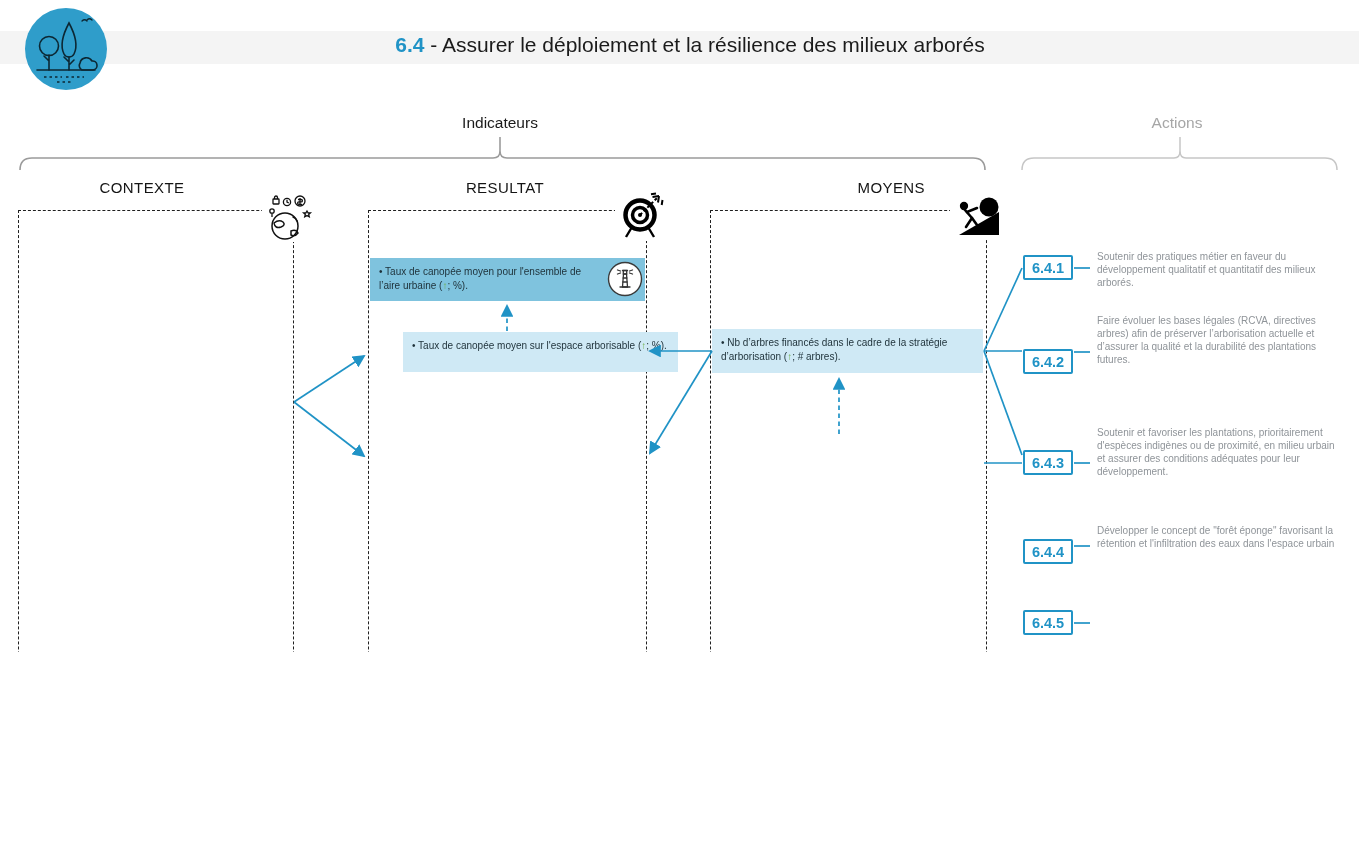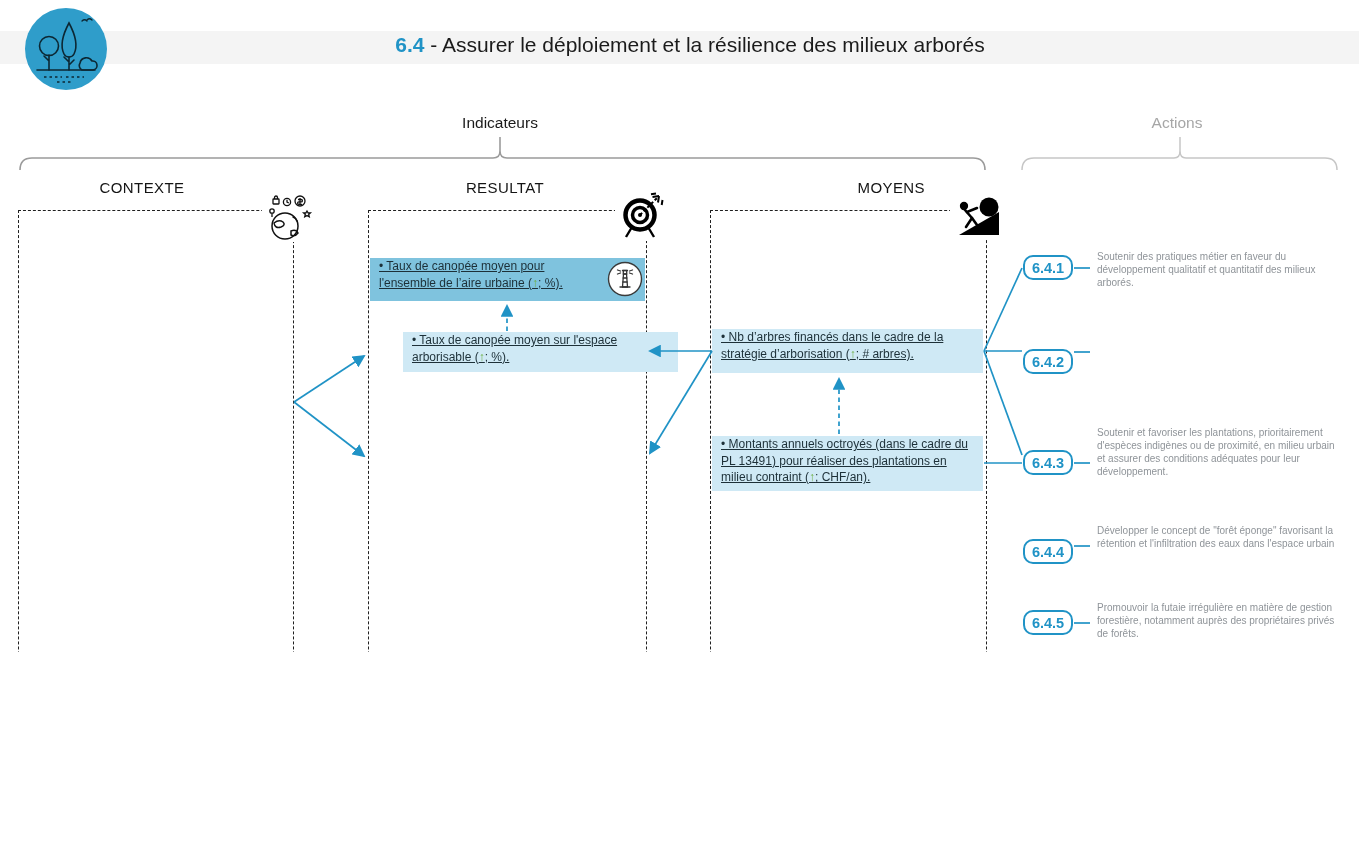--- a/index.html
+++ b/index.html
@@ -10,28 +10,28 @@
   .abs{position:absolute;}
   .title-band{left:0;top:31px;width:1359px;height:33px;background:#f4f4f4;}
   .page-title{left:100px;top:33px;width:1180px;text-align:center;font-size:21px;color:#1b1b1b;}
   .page-title .code{color:#2093c6;font-weight:700;}
   .group-label{font-size:15.5px;text-align:center;}
   .group-label.ind{left:400px;top:114px;width:200px;color:#1a1a1a;}
   .group-label.act{left:1077px;top:114px;width:200px;color:#a6a6a6;}
   .col-title{font-size:15px;color:#141414;text-align:center;letter-spacing:.4px;}
   .dash-box{border:1.6px dashed #1f1f1f;background:#fff;}
   .ind-box{
-    background:#cfe9f5;color:#1d3038;font-size:12px;line-height:1.38;
-    padding:0 9px;box-sizing:border-box;text-decoration:underline;
+    background:#cfe9f5;color:#1d3038;font-size:10px;line-height:1.38;
+    padding:7px 9px;box-sizing:border-box;
   }
   .ind-box.dark{background:#7fc3de;}
   .up{color:#6faf46;font-weight:700;}
   .down{color:#e52520;font-weight:700;}
   .badge{
-    width:50px;height:25px;background:#fff;border:2.2px solid #2093c6;border-radius:10px;
+    width:50px;height:25px;background:#fff;border:2.2px solid #2093c6;border-radius:2px;
     color:#2093c6;font-weight:700;font-size:14.5px;display:flex;align-items:center;justify-content:center;
     box-sizing:border-box;
   }
   .action-text{width:240px;color:#8f9499;font-size:10px;line-height:1.3;}
   .note-line{left:18px;top:827px;font-size:14.5px;color:#141414;}
   .note-line .lbl{text-decoration:underline;}
   .icon-patch{background:#fff;display:flex;align-items:center;justify-content:center;}
   svg{display:block;}
   .overlay{left:0;top:0;pointer-events:none;}
   .footer-band{left:700px;top:846px;width:659px;height:10px;background:#eaf4fa;}
@@ -142,37 +142,34 @@
 
   <div class="abs ind-box" style="left:370px;top:332px;width:275px;height:40px;margin-left:33px;">
     <span>• Taux de canopée moyen sur l'espace arborisable (</span><span class="up">↑</span><span>; %).</span>
   </div>
 
 
   <div class="abs ind-box" style="left:712px;top:329px;width:271px;height:44px;">
     <span>• Nb d’arbres financés dans le cadre de la stratégie d’arborisation (</span><span class="up">↑</span><span>; # arbres).</span>
   </div>
 
-  <div class="abs ind-box" style="left:712px;top:436px;width:271px;height:55px;">
-    <span>• Montants annuels octroyés (dans le cadre du PL 13491) pour réaliser des plantations en milieu contraint (</span><span class="up">↑</span><span>; CHF/an).</span>
-  </div>
 
   <div class="abs badge" style="left:1023px;top:255px;">6.4.1</div>
   <div class="abs action-text" style="left:1097px;top:250px;">Soutenir des pratiques métier en faveur du développement qualitatif et quantitatif des milieux arborés.</div>
 
   <div class="abs badge" style="left:1023px;top:349px;">6.4.2</div>
+  <div class="abs action-text" style="left:1097px;top:314px;">Faire évoluer les bases légales (RCVA, directives arbres) afin de préserver l’arborisation actuelle et d’assurer la qualité et la durabilité des plantations futures.</div>
 
   <div class="abs badge" style="left:1023px;top:450px;">6.4.3</div>
   <div class="abs action-text" style="left:1097px;top:426px;">Soutenir et favoriser les plantations, prioritairement d'espèces indigènes ou de proximité, en milieu urbain et assurer des conditions adéquates pour leur développement.</div>
 
   <div class="abs badge" style="left:1023px;top:539px;">6.4.4</div>
   <div class="abs action-text" style="left:1097px;top:524px;">Développer le concept de "forêt éponge" favorisant la rétention et l'infiltration des eaux dans l'espace urbain</div>
 
   <div class="abs badge" style="left:1023px;top:610px;">6.4.5</div>
-  <div class="abs action-text" style="left:1097px;top:601px;">Promouvoir la futaie irrégulière en matière de gestion forestière, notamment auprès des propriétaires privés de forêts.</div>
 
 
   <div class="abs footer-band"></div>
 
   <svg class="abs overlay" width="1359" height="856" viewBox="0 0 1359 856">
     <defs>
       <marker id="arr" viewBox="0 0 10 10" refX="8.5" refY="5" markerWidth="7.5" markerHeight="7.5" orient="auto-start-reverse">
         <path d="M0,0 L10,5 L0,10 z" fill="#2093c6"></path>
       </marker>
     </defs>

